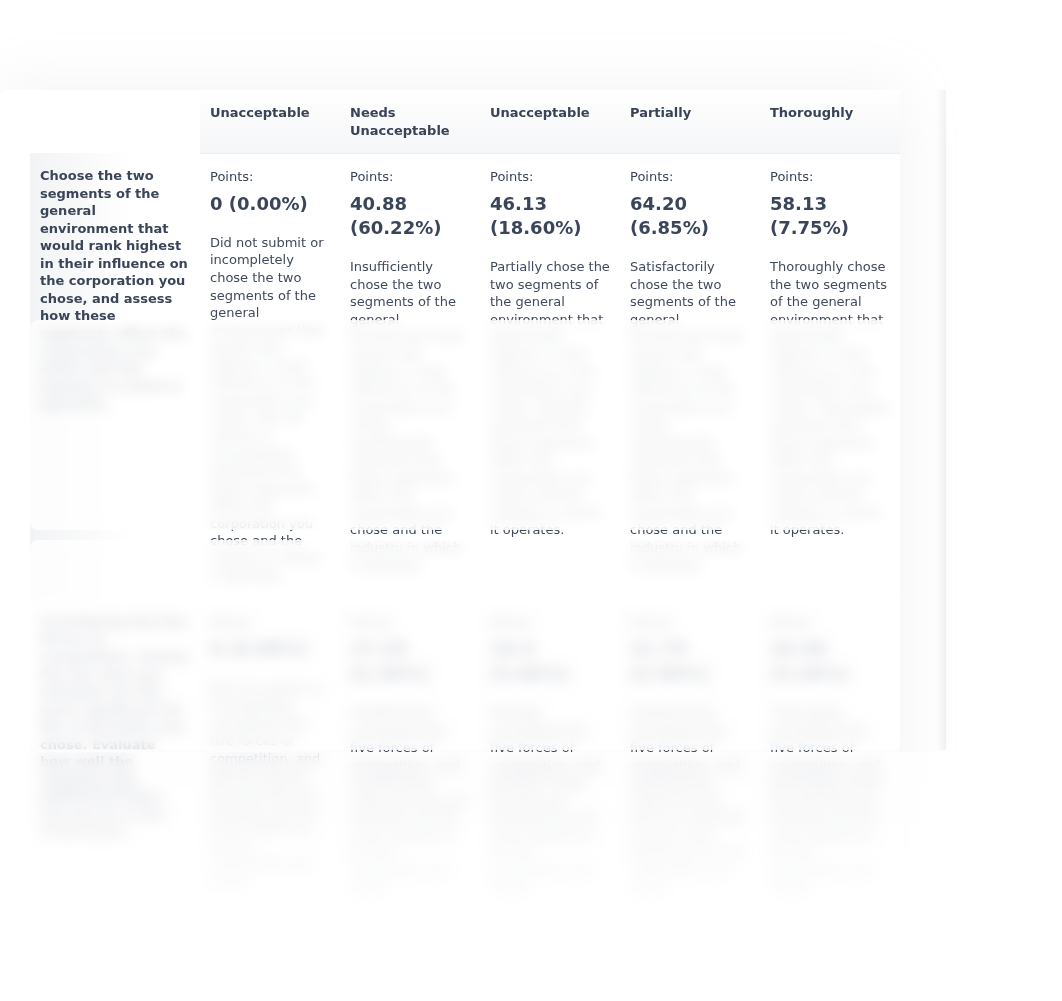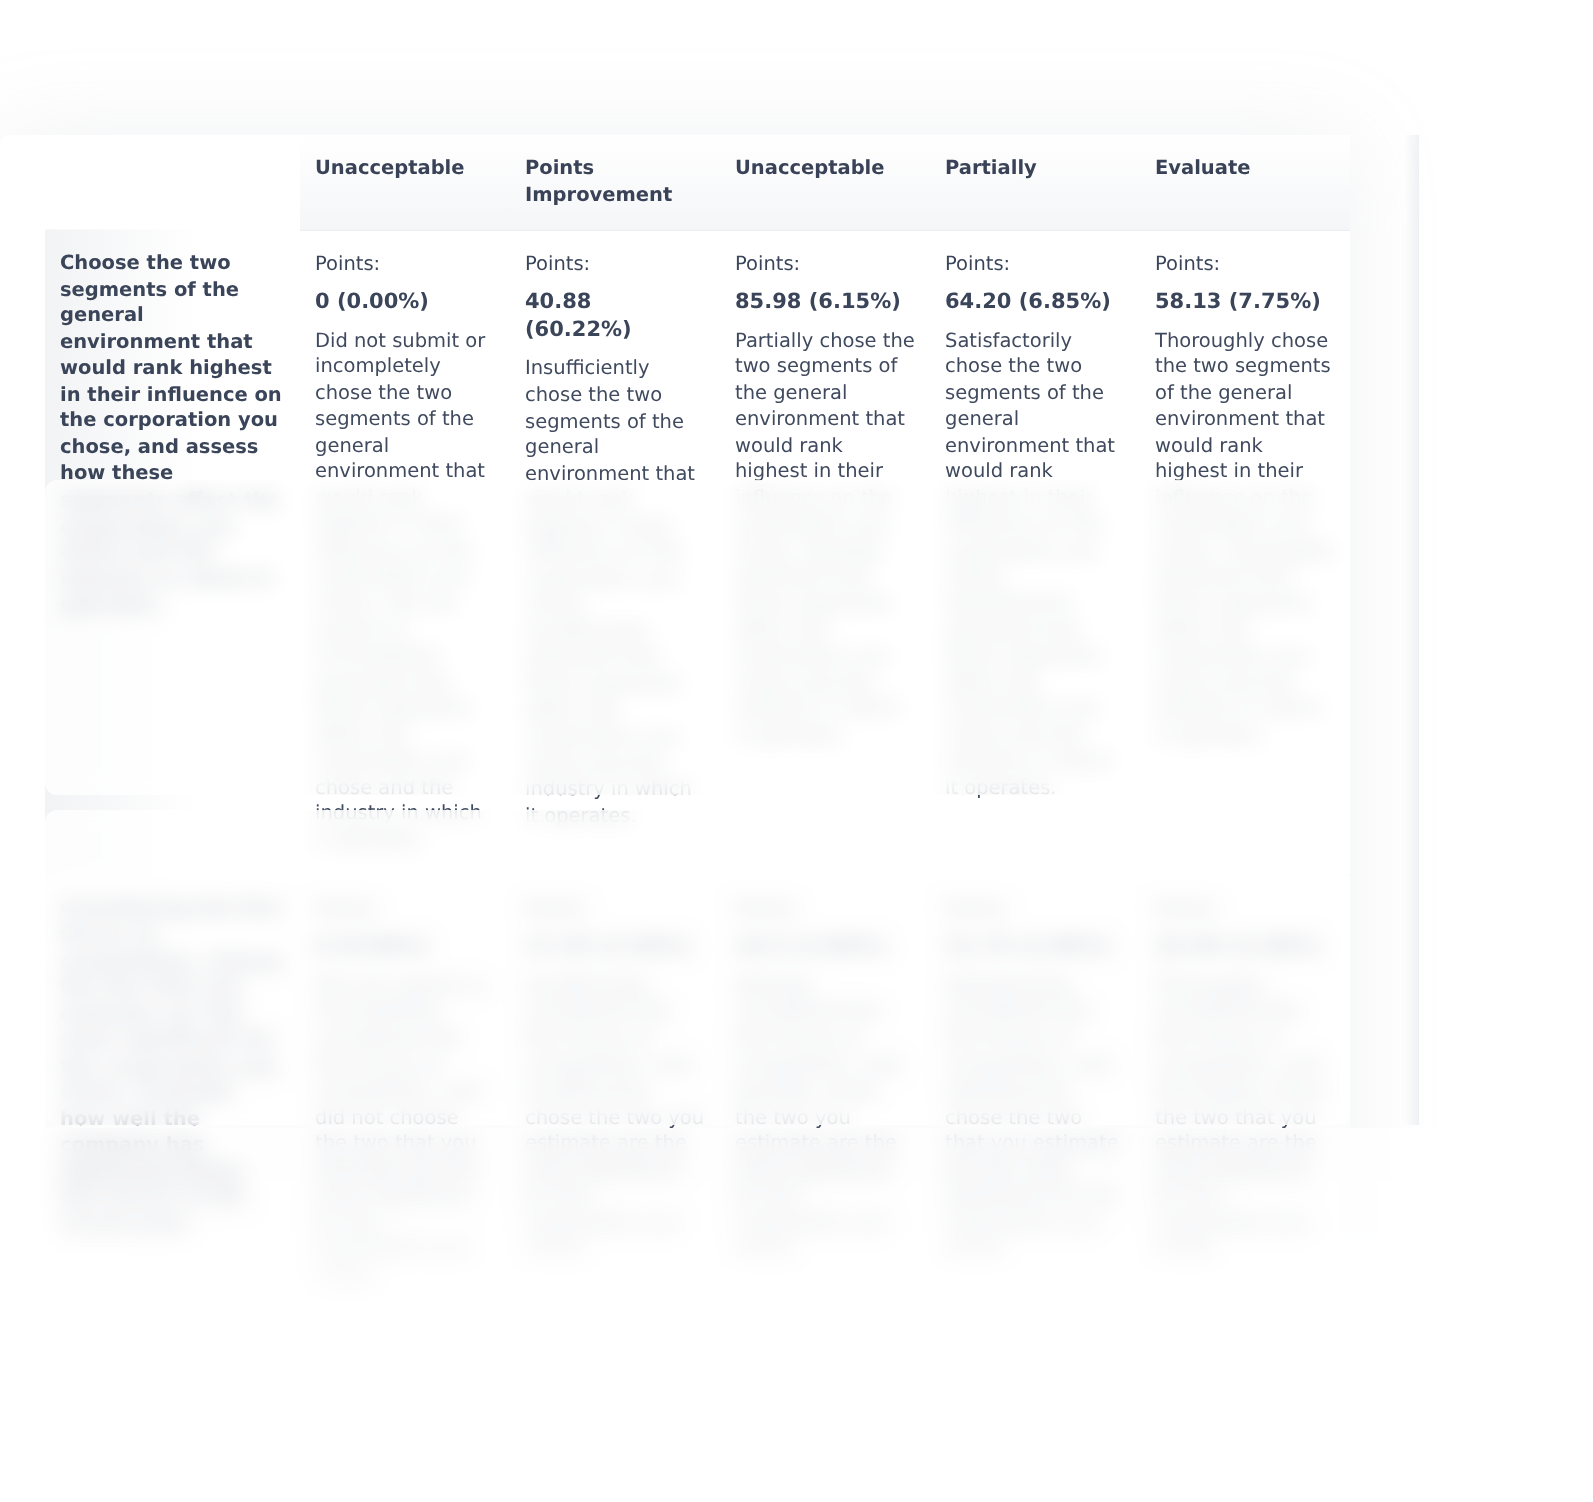--- a/index.html
+++ b/index.html
@@ -95,21 +95,21 @@
     position:absolute;
     right:0;
     top:90px;
     width:10px;
     height:660px;
     background:linear-gradient(to left,rgba(200,205,215,.28),transparent);
   }
 
   
   .pts{font-weight:400;display:block;margin-bottom:6px;}
-  .range{font-weight:700;font-size:14px;display:block;margin-bottom:8px;}
+  .range{font-weight:700;font-size:18px;display:block;margin-bottom:18px;}
   .desc{font-weight:400;color:#404a5e;}
 </style>
 </head>
 <body>
 
 <div class="page">
 
   <div class="table-wrap">
     <table class="rubric">
       <colgroup>
@@ -117,44 +117,44 @@
           <col class="c-lvl">
           <col class="c-lvl">
           <col class="c-lvl">
           <col class="c-lvl">
           <col class="c-lvl">
       </colgroup>
       <thead>
         <tr>
           <th class="corner"></th>
           <th class="lvl">Unacceptable</th>
-          <th class="lvl">Points Improvement</th>
+          <th class="lvl">Needs Unacceptable</th>
           <th class="lvl">Unacceptable</th>
           <th class="lvl">Partially</th>
-          <th class="lvl">Evaluate</th>
+          <th class="lvl">Thoroughly</th>
         </tr>
       </thead>
       <tbody>
 
         <tr>
           <td class="crit">Choose the two segments of the general environment that would rank highest in their influence on the corporation you chose, and assess how these segments affect the corporation you chose and the industry in which it operates.</td>
 
           <td class="cell">
             <span class="pts">Points:</span>
             <span class="range">0 (0.00%)</span>
             <span class="desc">Did not submit or incompletely chose the two segments of the general environment that would rank highest in their influence on the corporation you chose. Did not submit or incompletely assessed how these segments affect the corporation you chose and the industry in which it operates.</span>
           </td>
           <td class="cell">
             <span class="pts">Points:</span>
             <span class="range">40.88 (60.22%)</span>
             <span class="desc">Insufficiently chose the two segments of the general environment that would rank highest in their influence on the corporation you chose. Insufficiently assessed how these segments affect the corporation you chose and the industry in which it operates.</span>
           </td>
           <td class="cell">
             <span class="pts">Points:</span>
-            <span class="range">85.98 (6.15%)</span>
+            <span class="range">46.13 (18.60%)</span>
             <span class="desc">Partially chose the two segments of the general environment that would rank highest in their influence on the corporation you chose. Partially assessed how these segments affect the corporation you chose and the industry in which it operates.</span>
           </td>
           <td class="cell">
             <span class="pts">Points:</span>
             <span class="range">64.20 (6.85%)</span>
             <span class="desc">Satisfactorily chose the two segments of the general environment that would rank highest in their influence on the corporation you chose. Satisfactorily assessed how these segments affect the corporation you chose and the industry in which it operates.</span>
           </td>
           <td class="cell">
             <span class="pts">Points:</span>
             <span class="range">58.13 (7.75%)</span>

